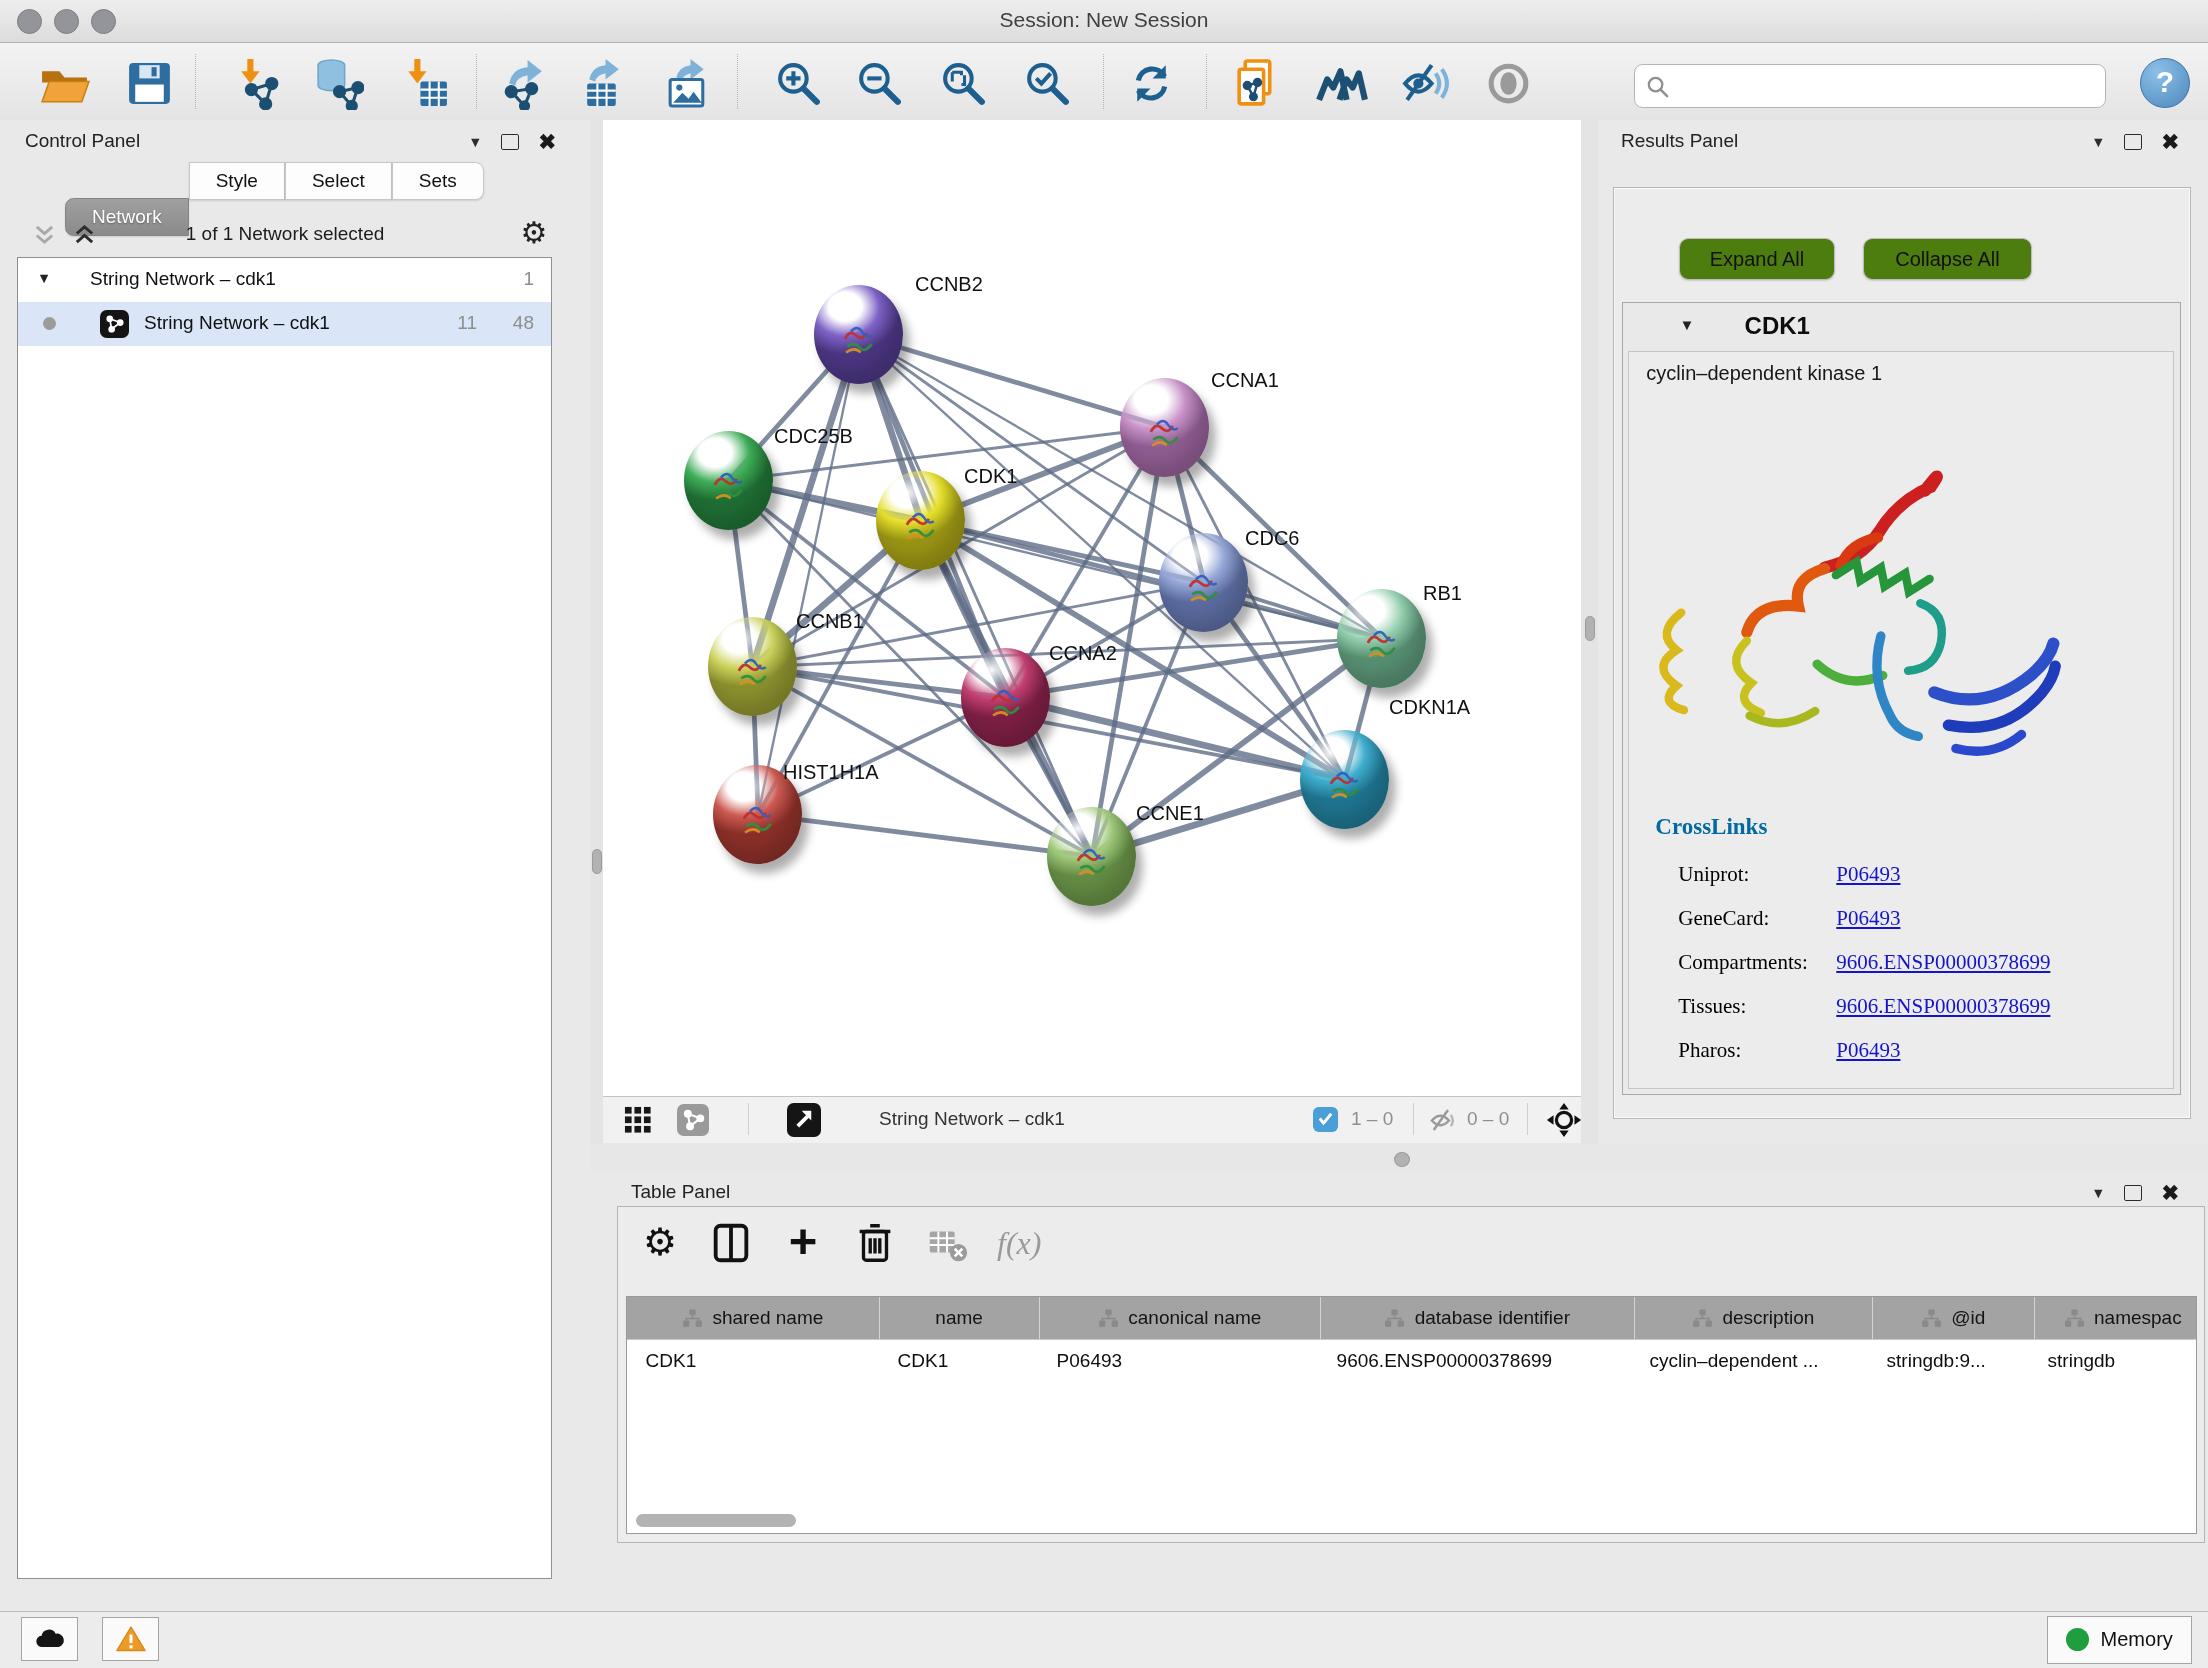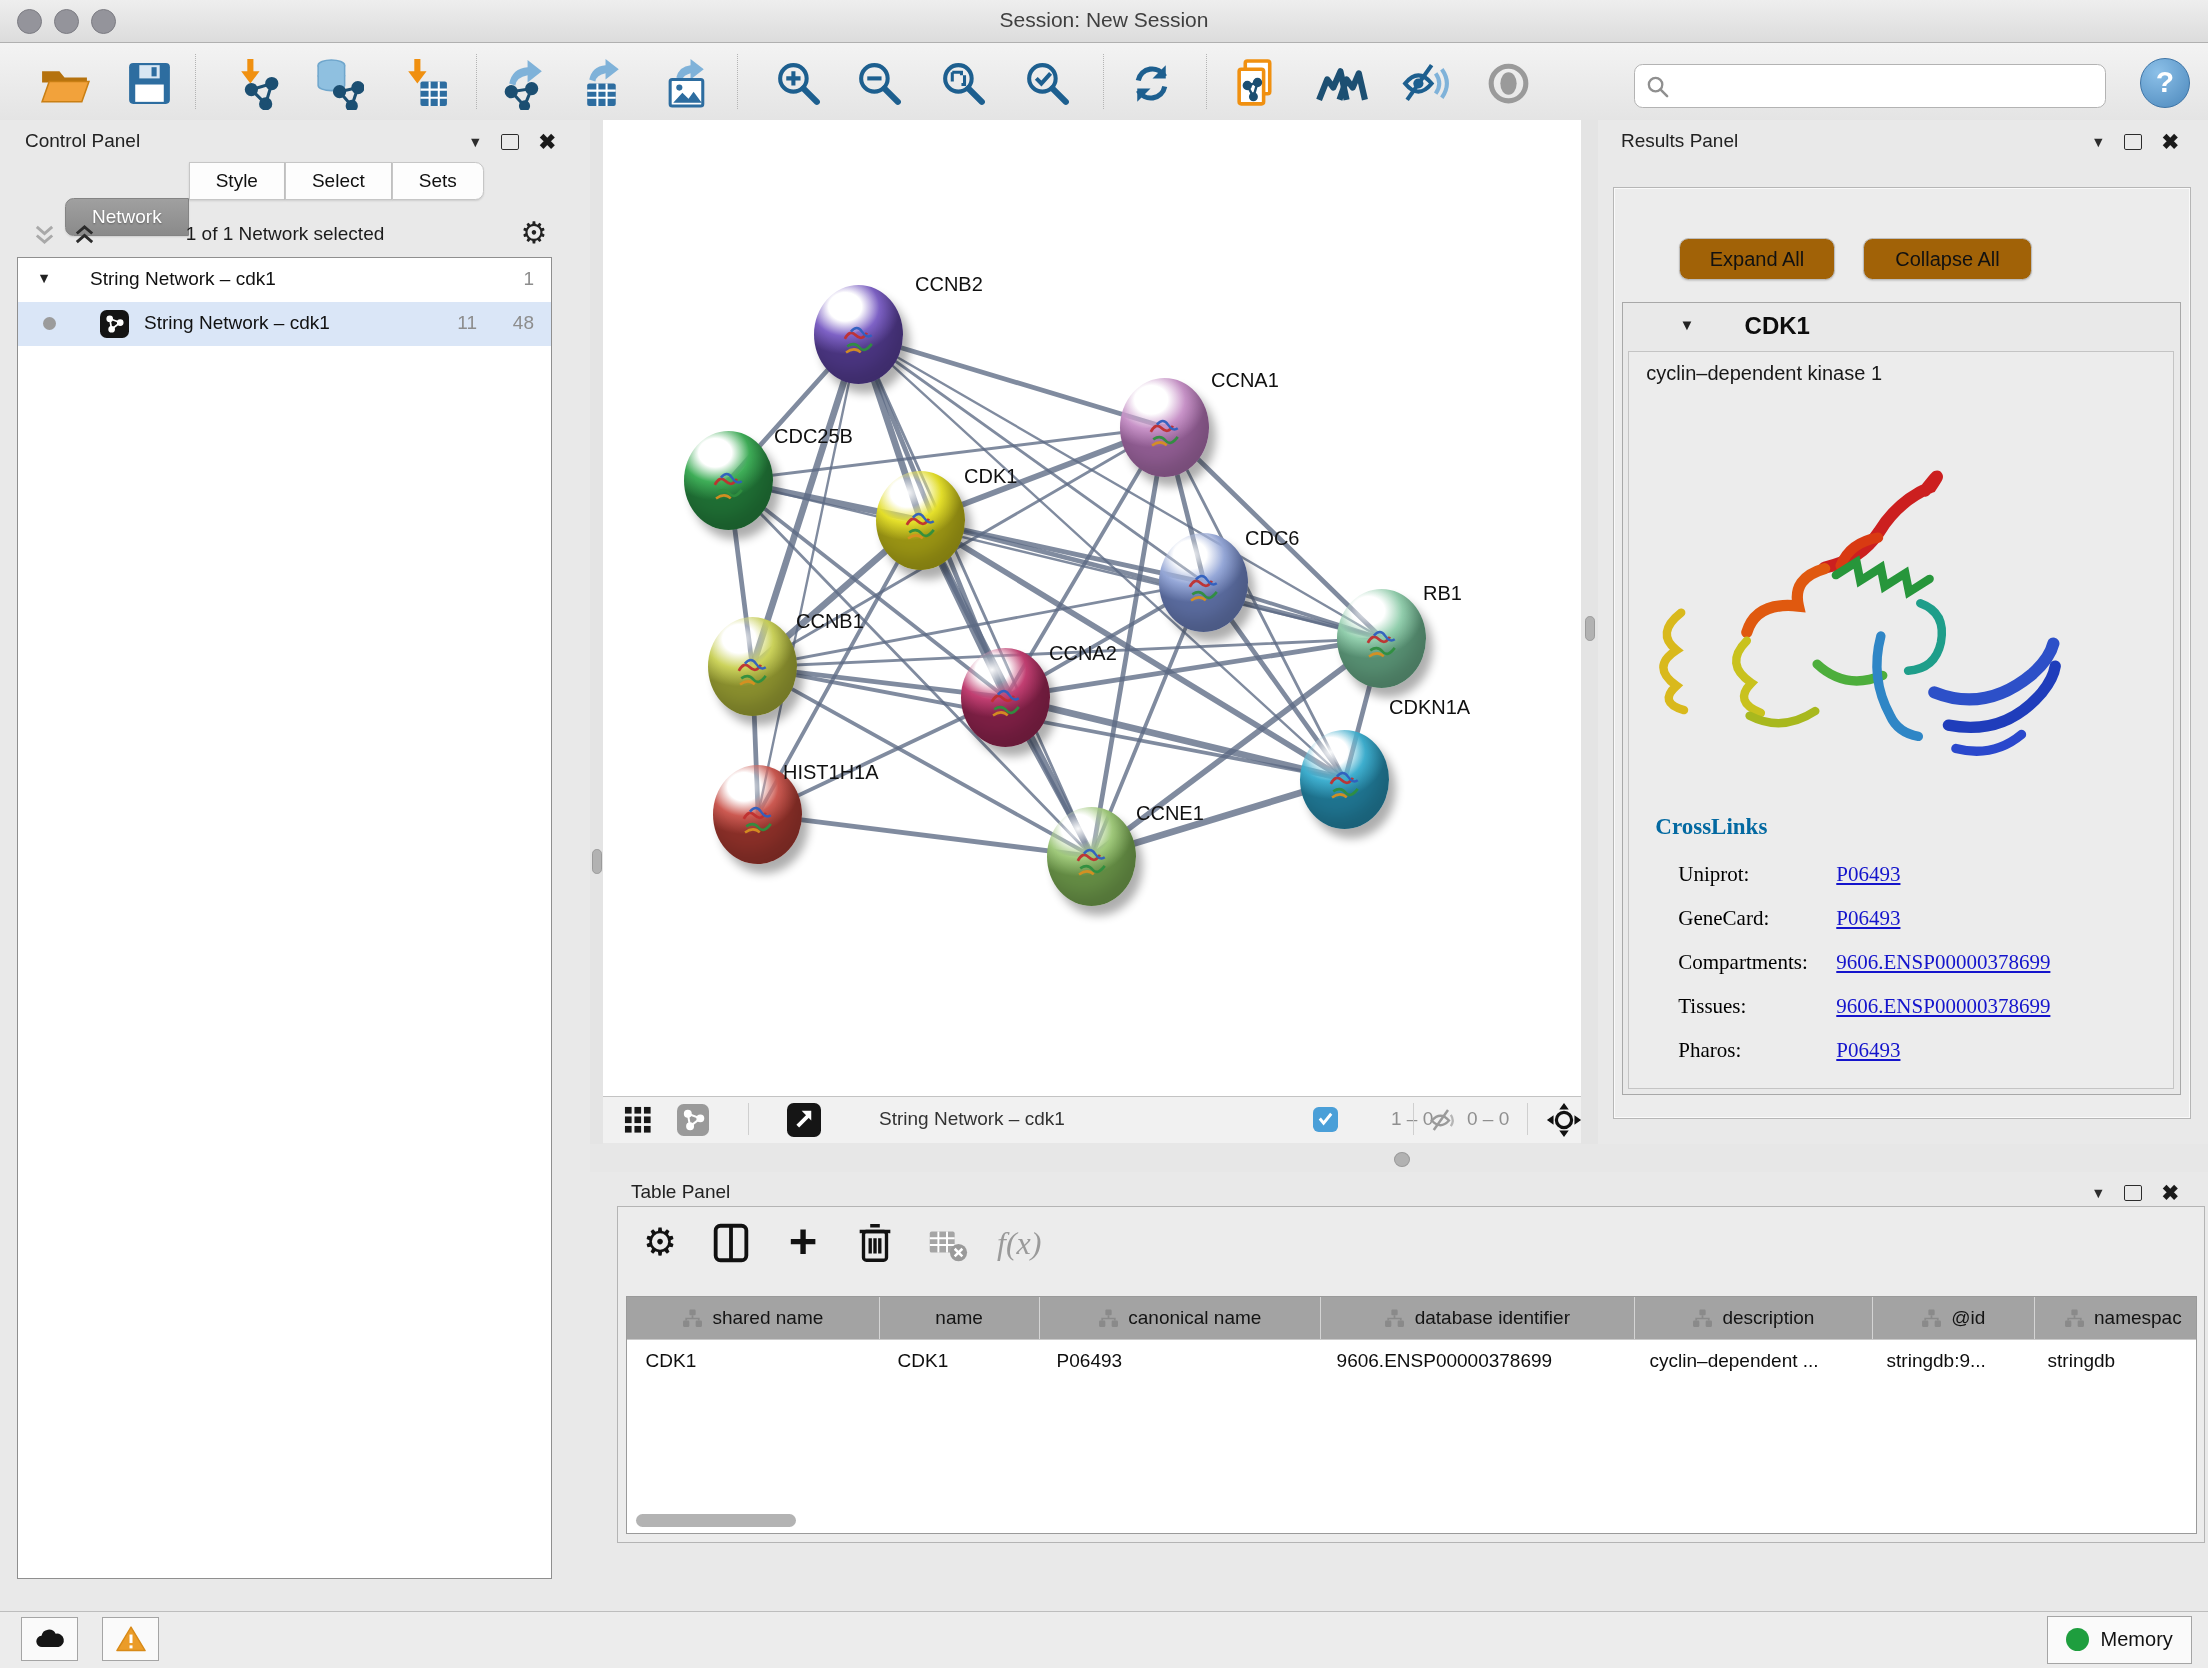--- a/index.html
+++ b/index.html
@@ -69,21 +69,21 @@
   
   .vsplit{position:absolute;background:#e4e4e4;}
   .handle-v{position:absolute;width:8.6px;height:23px;border-radius:4.8px;background:#b2b2b2;border:1px solid #9b9b9b;}
   .hsplit{position:absolute;left:590px;top:1144px;width:1619px;height:27.6px;background:#e7e7e7;}
   .handle-h{position:absolute;left:804px;top:7.6px;width:14.3px;height:13.3px;border-radius:50%;background:#b2b2b2;border:1px solid #9b9b9b;}
 
   
   .results-panel{position:absolute;left:1598px;top:120px;width:611px;height:1024px;background:#e9e9e9;}
   .rp-tab{position:absolute;left:50%;transform:translateX(-50%);top:42px;}
   .rp-outer{position:absolute;left:15px;top:67px;width:576px;height:930px;background:#ececec;border:1px solid #b6b6b6;box-shadow:inset 0 0 0 1px #fafafa;}
-  .rp-btn{position:absolute;height:40px;background:#a16207;border:1px solid #bdbdbd;border-radius:9.5px;font-size:20px;color:#111;text-align:center;line-height:40px;box-shadow:0 1px 1.9px rgba(0,0,0,.15);}
+  .rp-btn{position:absolute;height:40px;background:#4d7c0f;border:1px solid #bdbdbd;border-radius:9.5px;font-size:20px;color:#111;text-align:center;line-height:40px;box-shadow:0 1px 1.9px rgba(0,0,0,.15);}
   .rp-section{position:absolute;left:7.6px;top:114px;width:557px;height:791px;background:#e9e9e9;border:1px solid #a8a8a8;}
   .rp-sec-head{position:relative;height:46px;}
   .rp-sec-head .tri{position:absolute;left:57px;top:13.3px;font-size:15px;color:#222;}
   .rp-gene{position:absolute;left:122px;top:8.6px;font-size:24px;font-weight:bold;color:#0d0d0d;}
   .rp-inner{position:absolute;left:5.7px;top:48px;width:544px;height:736px;background:#ececec;border:1px solid #c4c4c4;}
   .rp-desc{position:absolute;left:17px;top:9.5px;font-size:20px;color:#181818;}
   .protein{position:absolute;left:9.5px;top:95px;}
   .cl-title{position:absolute;left:26px;top:462px;font-family:"Liberation Serif",serif;font-weight:bold;font-size:23px;color:#0369a1;}
   .cl-list{position:absolute;left:0px;top:502px;width:533px;}
   .cl-row{position:relative;height:44px;font-family:"Liberation Serif",serif;font-size:21px;}
@@ -557,21 +557,21 @@
           <path d="M6,20 L18,8" stroke="#fff" stroke-width="4"></path>
           <path d="M20,4 v10 l-10,-10 z" fill="#fff"></path>
         </svg>
     </span>
     <span class="nsb-title">String Network – cdk1</span>
     <span class="checkbox" style="left:710px">
       <svg width="19" height="19" viewBox="0 0 20 20" style="margin:2.9px">
           <path d="M4,10 l4,5 8,-10" stroke="#fff" stroke-width="3" fill="none"></path>
         </svg>
     </span>
-    <span class="nsb-count" style="left:788px">1 – 0</span>
+    <span class="nsb-count" style="left:748px">1 – 0</span>
     <span class="nsb-sep" style="left:810px"></span>
     <span style="position:absolute;left:826px;top:9.5px">
       <svg width="28.5" height="27" viewBox="0 0 30 28">
           <path d="M3,14 Q12,4 21,14 Q12,24 3,14 z" stroke="#9a9a9a" stroke-width="2.6" fill="none"></path>
           <path d="M5,24 L20,3" stroke="#9a9a9a" stroke-width="2.6"></path>
           <path d="M23,8 q4,6 0,12" stroke="#b5b5b5" stroke-width="2.4" fill="none"></path>
         </svg>
     </span>
     <span class="nsb-count" style="left:864px">0 – 0</span>
     <span class="nsb-sep" style="left:924px"></span>

